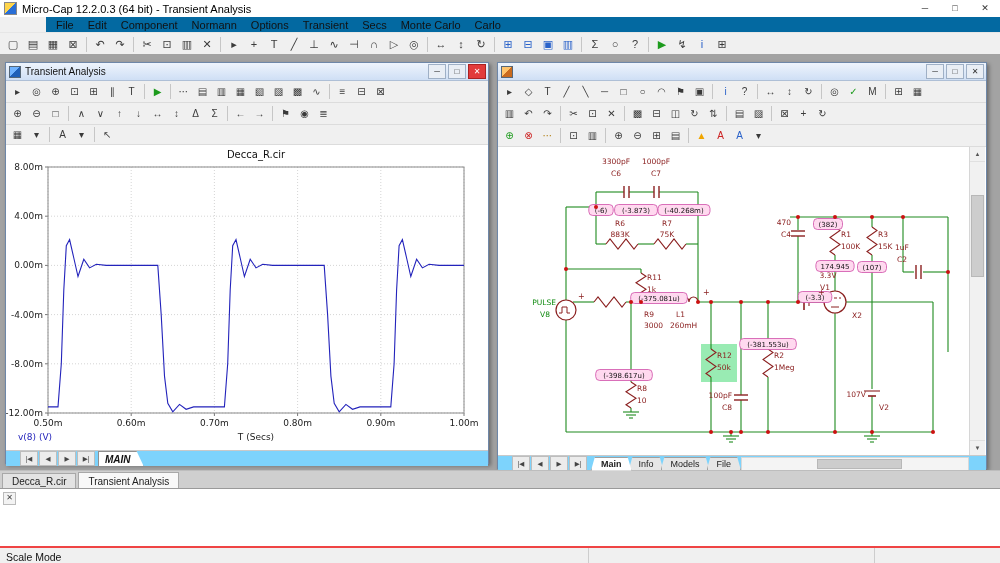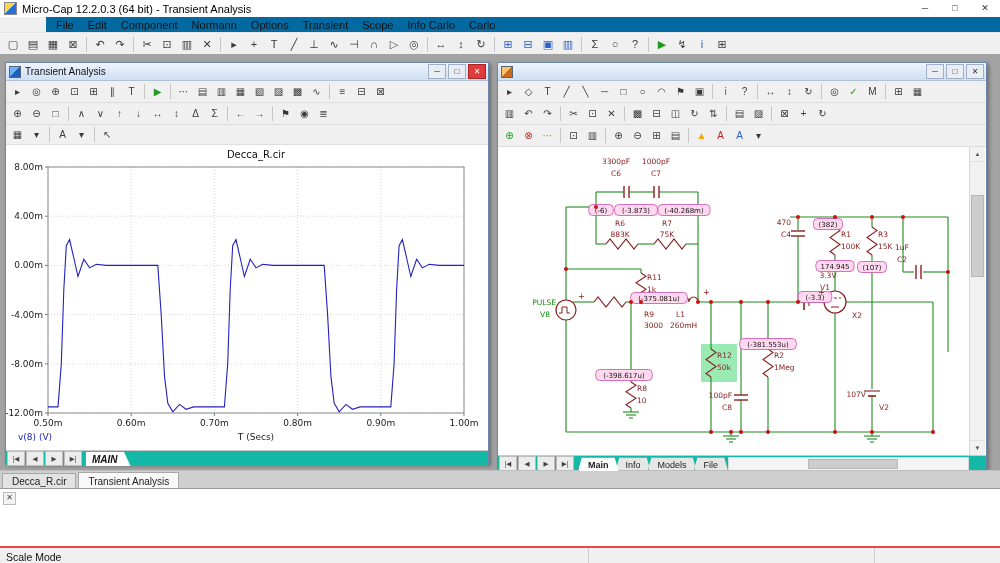--- a/index.html
+++ b/index.html
@@ -34,21 +34,21 @@
   .plot-wrap{height:305px;background:#fff;}
   
   .schem-wrap{height:308px;display:flex;background:#fff;}
   .schem-svg{width:471px;height:308px;display:block;}
   .vscroll{width:15px;background:#f1f1f1;border-left:1px solid #d6d6d6;display:flex;flex-direction:column;}
   .vs-btn{height:14px;display:flex;align-items:center;justify-content:center;font-size:6px;color:#555;background:#f1f1f1;border-bottom:1px solid #e0e0e0;}
   .vs-btn.bottom{border-top:1px solid #e0e0e0;border-bottom:none;}
   .vs-track{flex:1;position:relative;}
   .vs-thumb{position:absolute;left:1px;right:1px;top:12%;height:80px;background:#cdcdcd;border:1px solid #b8b8b8;}
   
-  .child-bottombar{height:15px;background:#14b8a6;border-top:1px solid #c9c9c9;display:flex;align-items:flex-end;font-size:9px;padding-left:1px;}
+  .child-bottombar{height:15px;background:#7dd3fc;border-top:1px solid #c9c9c9;display:flex;align-items:center;font-size:9px;padding-left:14px;}
   .navbtn{width:16px;height:13px;border:1px solid #bdbdbd;background:#ececec;display:inline-flex;align-items:center;justify-content:center;font-size:6.5px;color:#444;margin-right:1px;}
   .main-tab{height:14px;display:inline-flex;align-items:center;background:#ffffff;border:1px solid #8f8f8f;border-bottom:none;padding:0 12px 0 6px;font-style:italic;font-weight:bold;font-size:10px;clip-path:polygon(0 0,calc(100% - 7px) 0,100% 100%,0 100%);margin-left:2px;}
   .stab{height:13px;display:inline-flex;align-items:center;padding:0 9px;font-size:9px;background:#e6e6e6;border:1px solid #9f9f9f;border-bottom:none;clip-path:polygon(4px 0,calc(100% - 4px) 0,100% 100%,0 100%);margin-right:-3px;color:#222;}
   .stab.active{background:#ffffff;font-weight:bold;z-index:2;}
   .hs-track{flex:1;height:12px;background:#f4f4f4;border:1px solid #d8d8d8;position:relative;margin:0 3px;}
   .hs-thumb{position:absolute;top:1px;bottom:1px;left:33%;width:37%;background:#cdcdcd;border:1px solid #b8b8b8;}
   .corner{width:14px;height:13px;}
   
   .doc-tabs{position:absolute;left:0;right:0;top:470px;height:18px;background:#cfcfcf;display:flex;align-items:flex-end;padding-left:2px;border-top:1px solid #bdbdbd;}
   .dtab{height:15px;display:inline-flex;align-items:center;padding:0 9px;font-size:10px;background:#e3e3e3;border:1px solid #a8a8a8;border-bottom:none;margin-right:2px;color:#222;}
@@ -76,22 +76,22 @@
     </span>
 </div>
 
 <div class="menubar">
     <span class="menu-item">File</span>
     <span class="menu-item">Edit</span>
     <span class="menu-item">Component</span>
     <span class="menu-item">Normann</span>
     <span class="menu-item">Options</span>
     <span class="menu-item">Transient</span>
-    <span class="menu-item">Scope</span>
-    <span class="menu-item">Info Carlo</span>
+    <span class="menu-item">Secs</span>
+    <span class="menu-item">Monte Carlo</span>
     <span class="menu-item">Carlo</span>
   </div>
 
 <div class="toolbar">
     <span class="tbi">▢</span>
     <span class="tbi">▤</span>
     <span class="tbi">▦</span>
     <span class="tbi">⊠</span>
     <span class="tsep"></span>
     <span class="tbi">↶</span>

